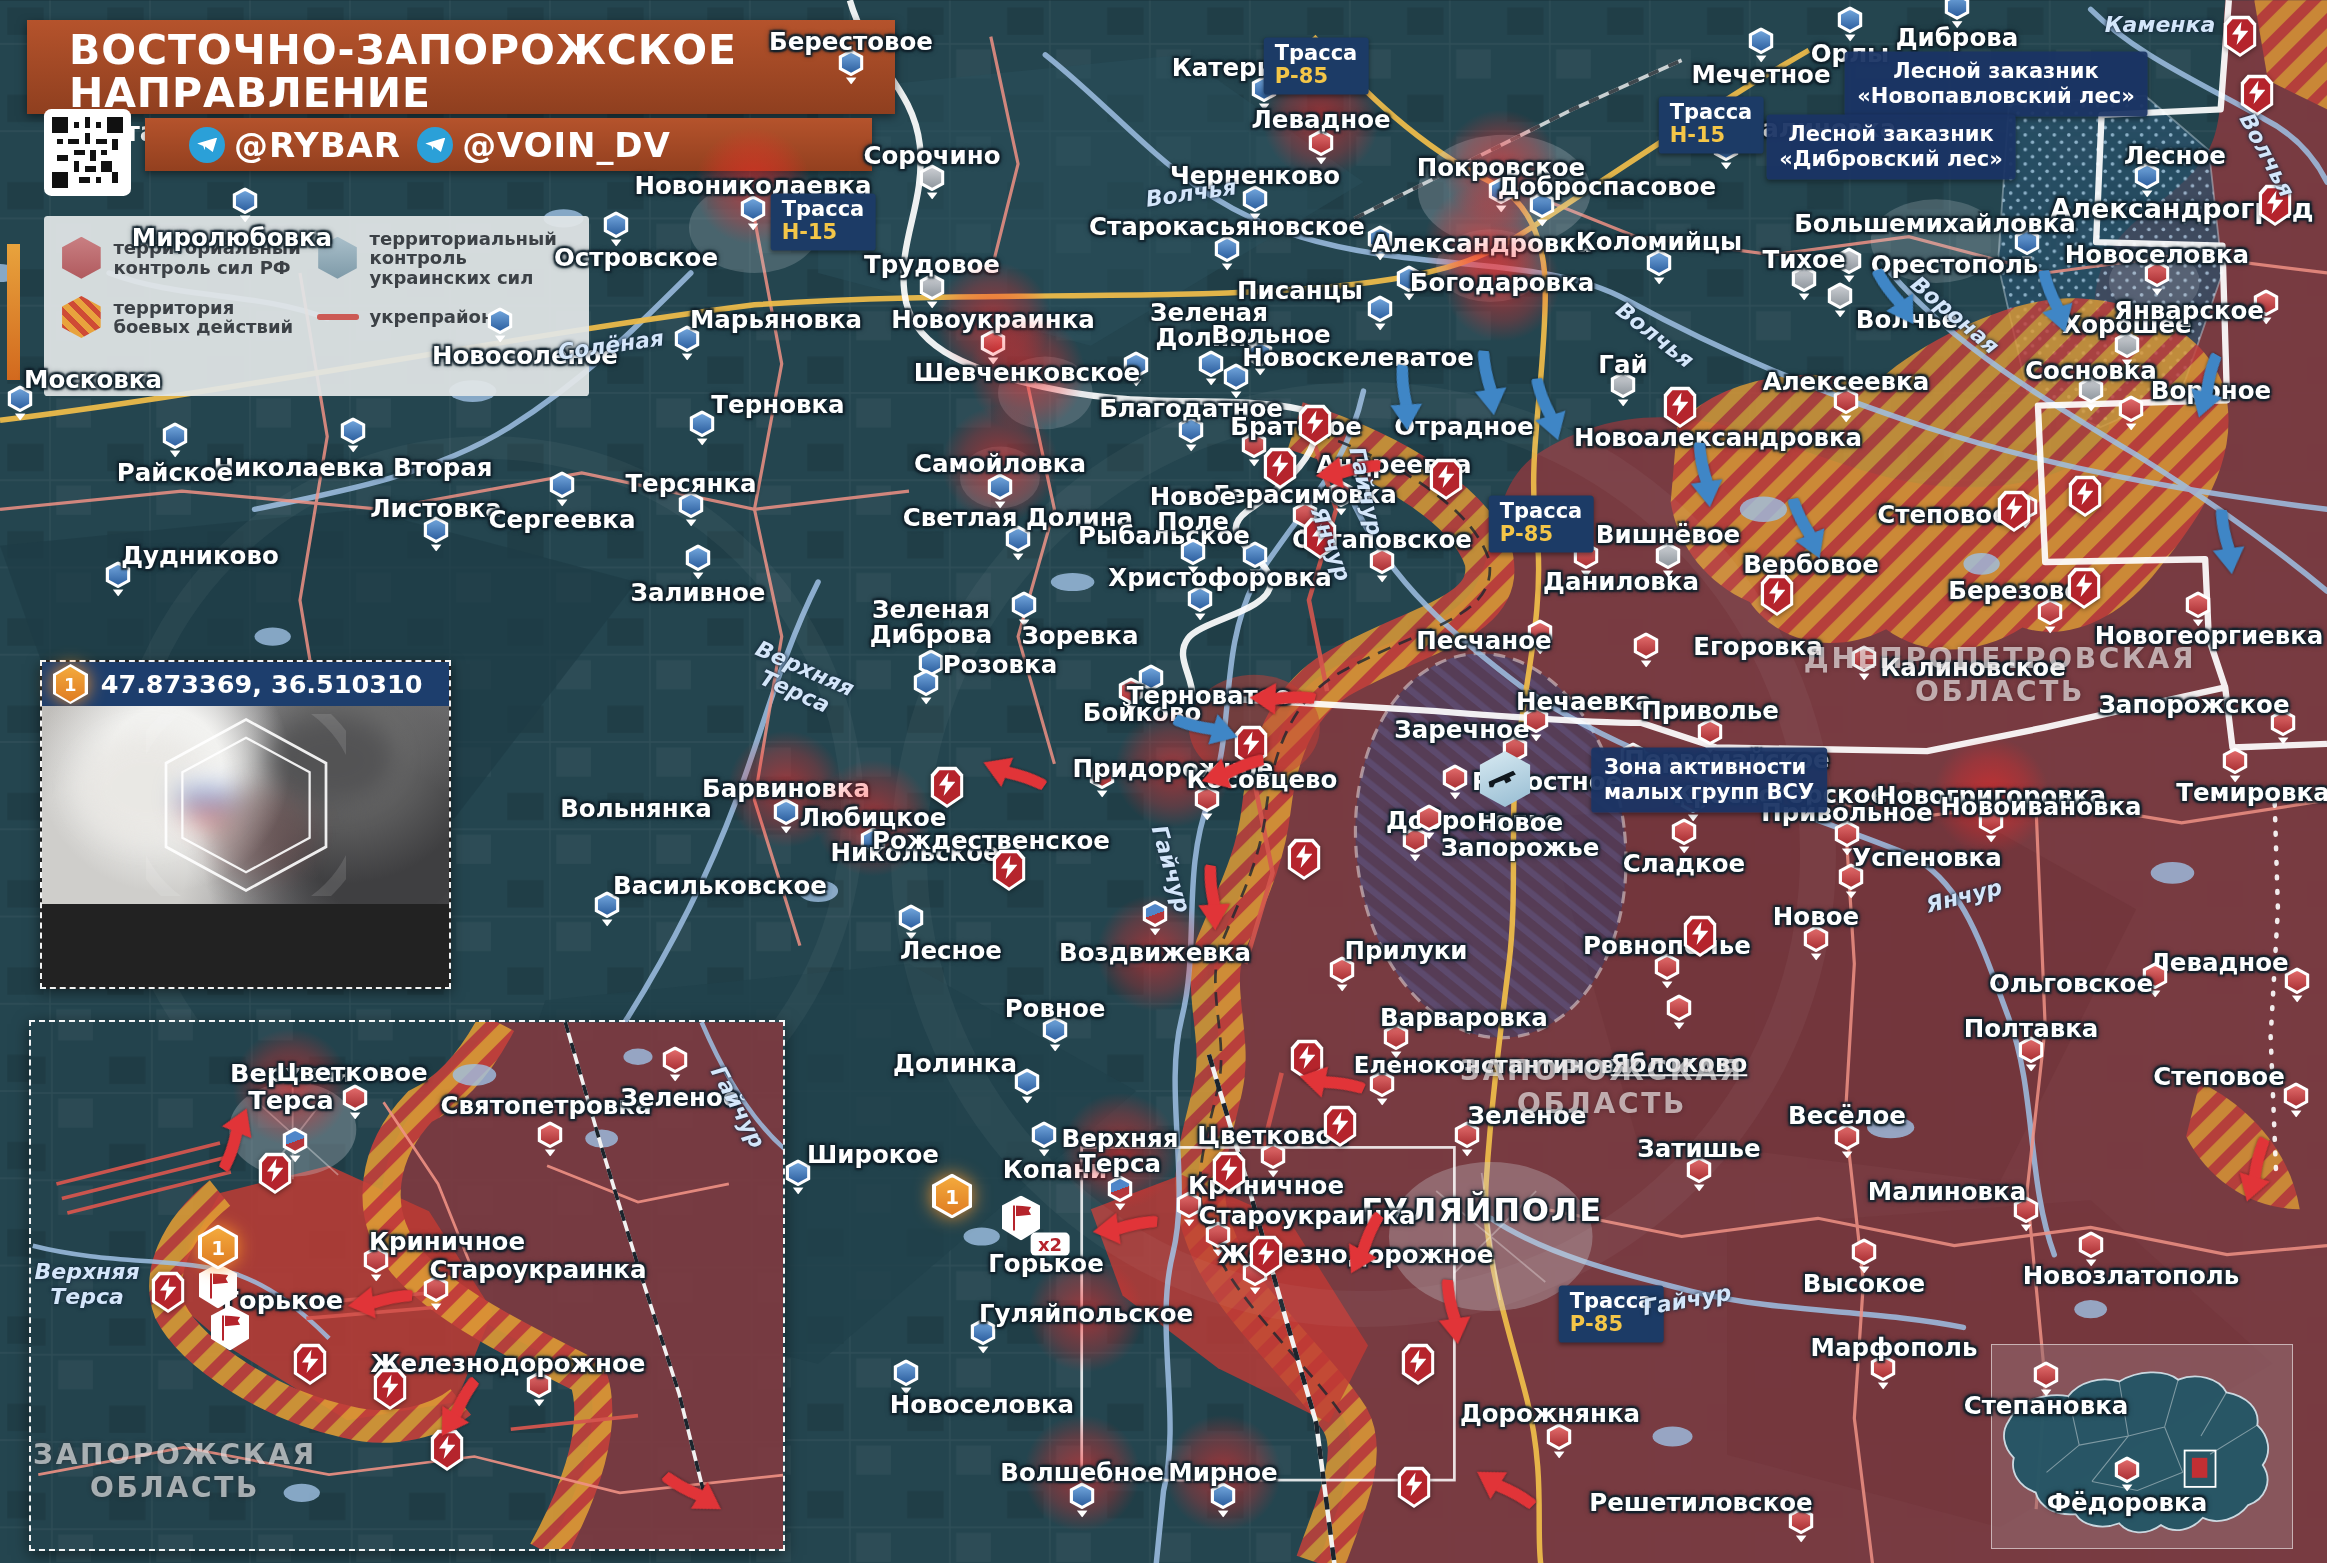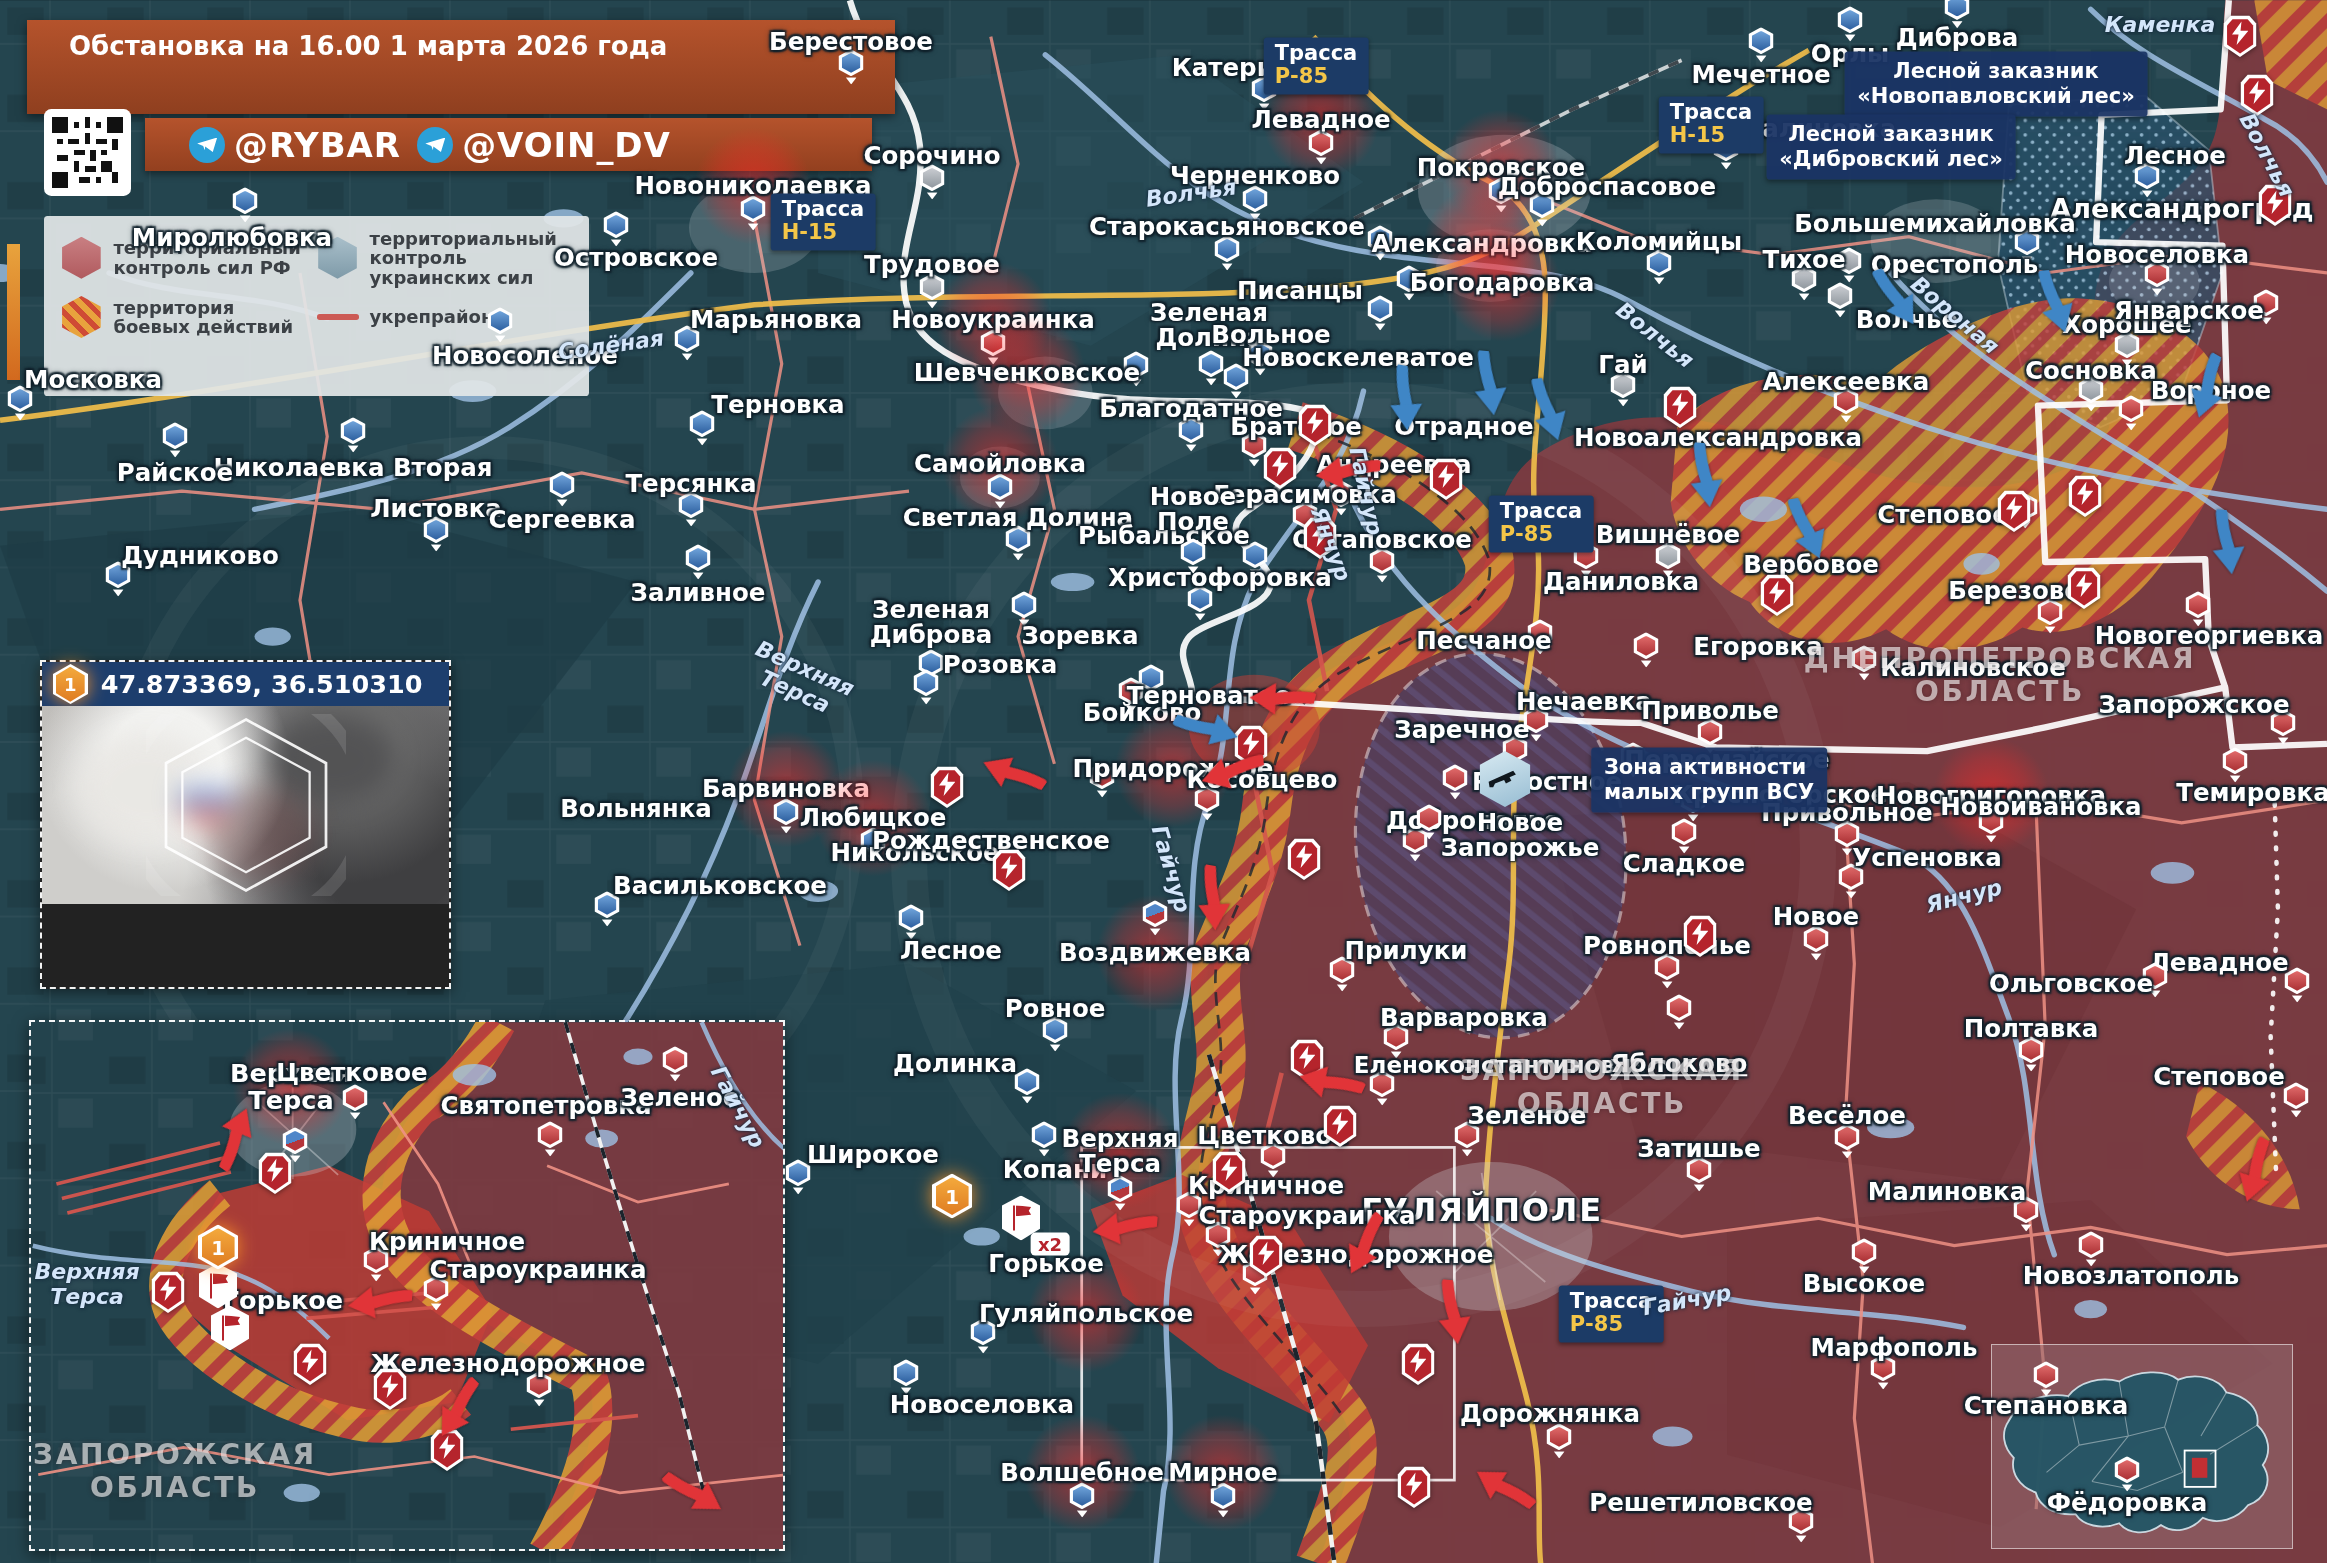--- a/index.html
+++ b/index.html
@@ -355,20 +355,21 @@
       <div class="blur-blob" style="left:136px;top:64px;width:55px;height:55px;background:linear-gradient(180deg,#fff 33%,#3a6ac8 33% 66%,#c43434 66%);opacity:.55;"></div>
       <svg id="photo-hexmark" width="200" height="182" viewBox="0 0 220 200">
         <polygon points="110,6 198,54 198,146 110,194 22,146 22,54" fill="none" stroke="#fff" stroke-width="3" opacity="0.9"></polygon>
         <polygon points="110,26 180,64 180,136 110,174 40,136 40,64" fill="none" stroke="#fff" stroke-width="2.5" opacity="0.9"></polygon>
         <circle cx="110" cy="100" r="130" fill="none" stroke="#fff" stroke-width="14" opacity="0.12"></circle>
       </svg>
     </div>
   </div>
 
   <div id="title-block">
+    <h1>ВОСТОЧНО-ЗАПОРОЖСКОЕ НАПРАВЛЕНИЕ</h1>
     <h2>Обстановка на 16.00 1 марта 2026 года</h2>
   </div>
   <div id="tg-bar">
     <div class="tg-item">
       <span class="tg-circle"></span>
       <span class="tg-handle">@RYBAR</span>
     </div>
     <div class="tg-item">
       <span class="tg-circle"></span>
       <span class="tg-handle">@VOIN_DV</span>

